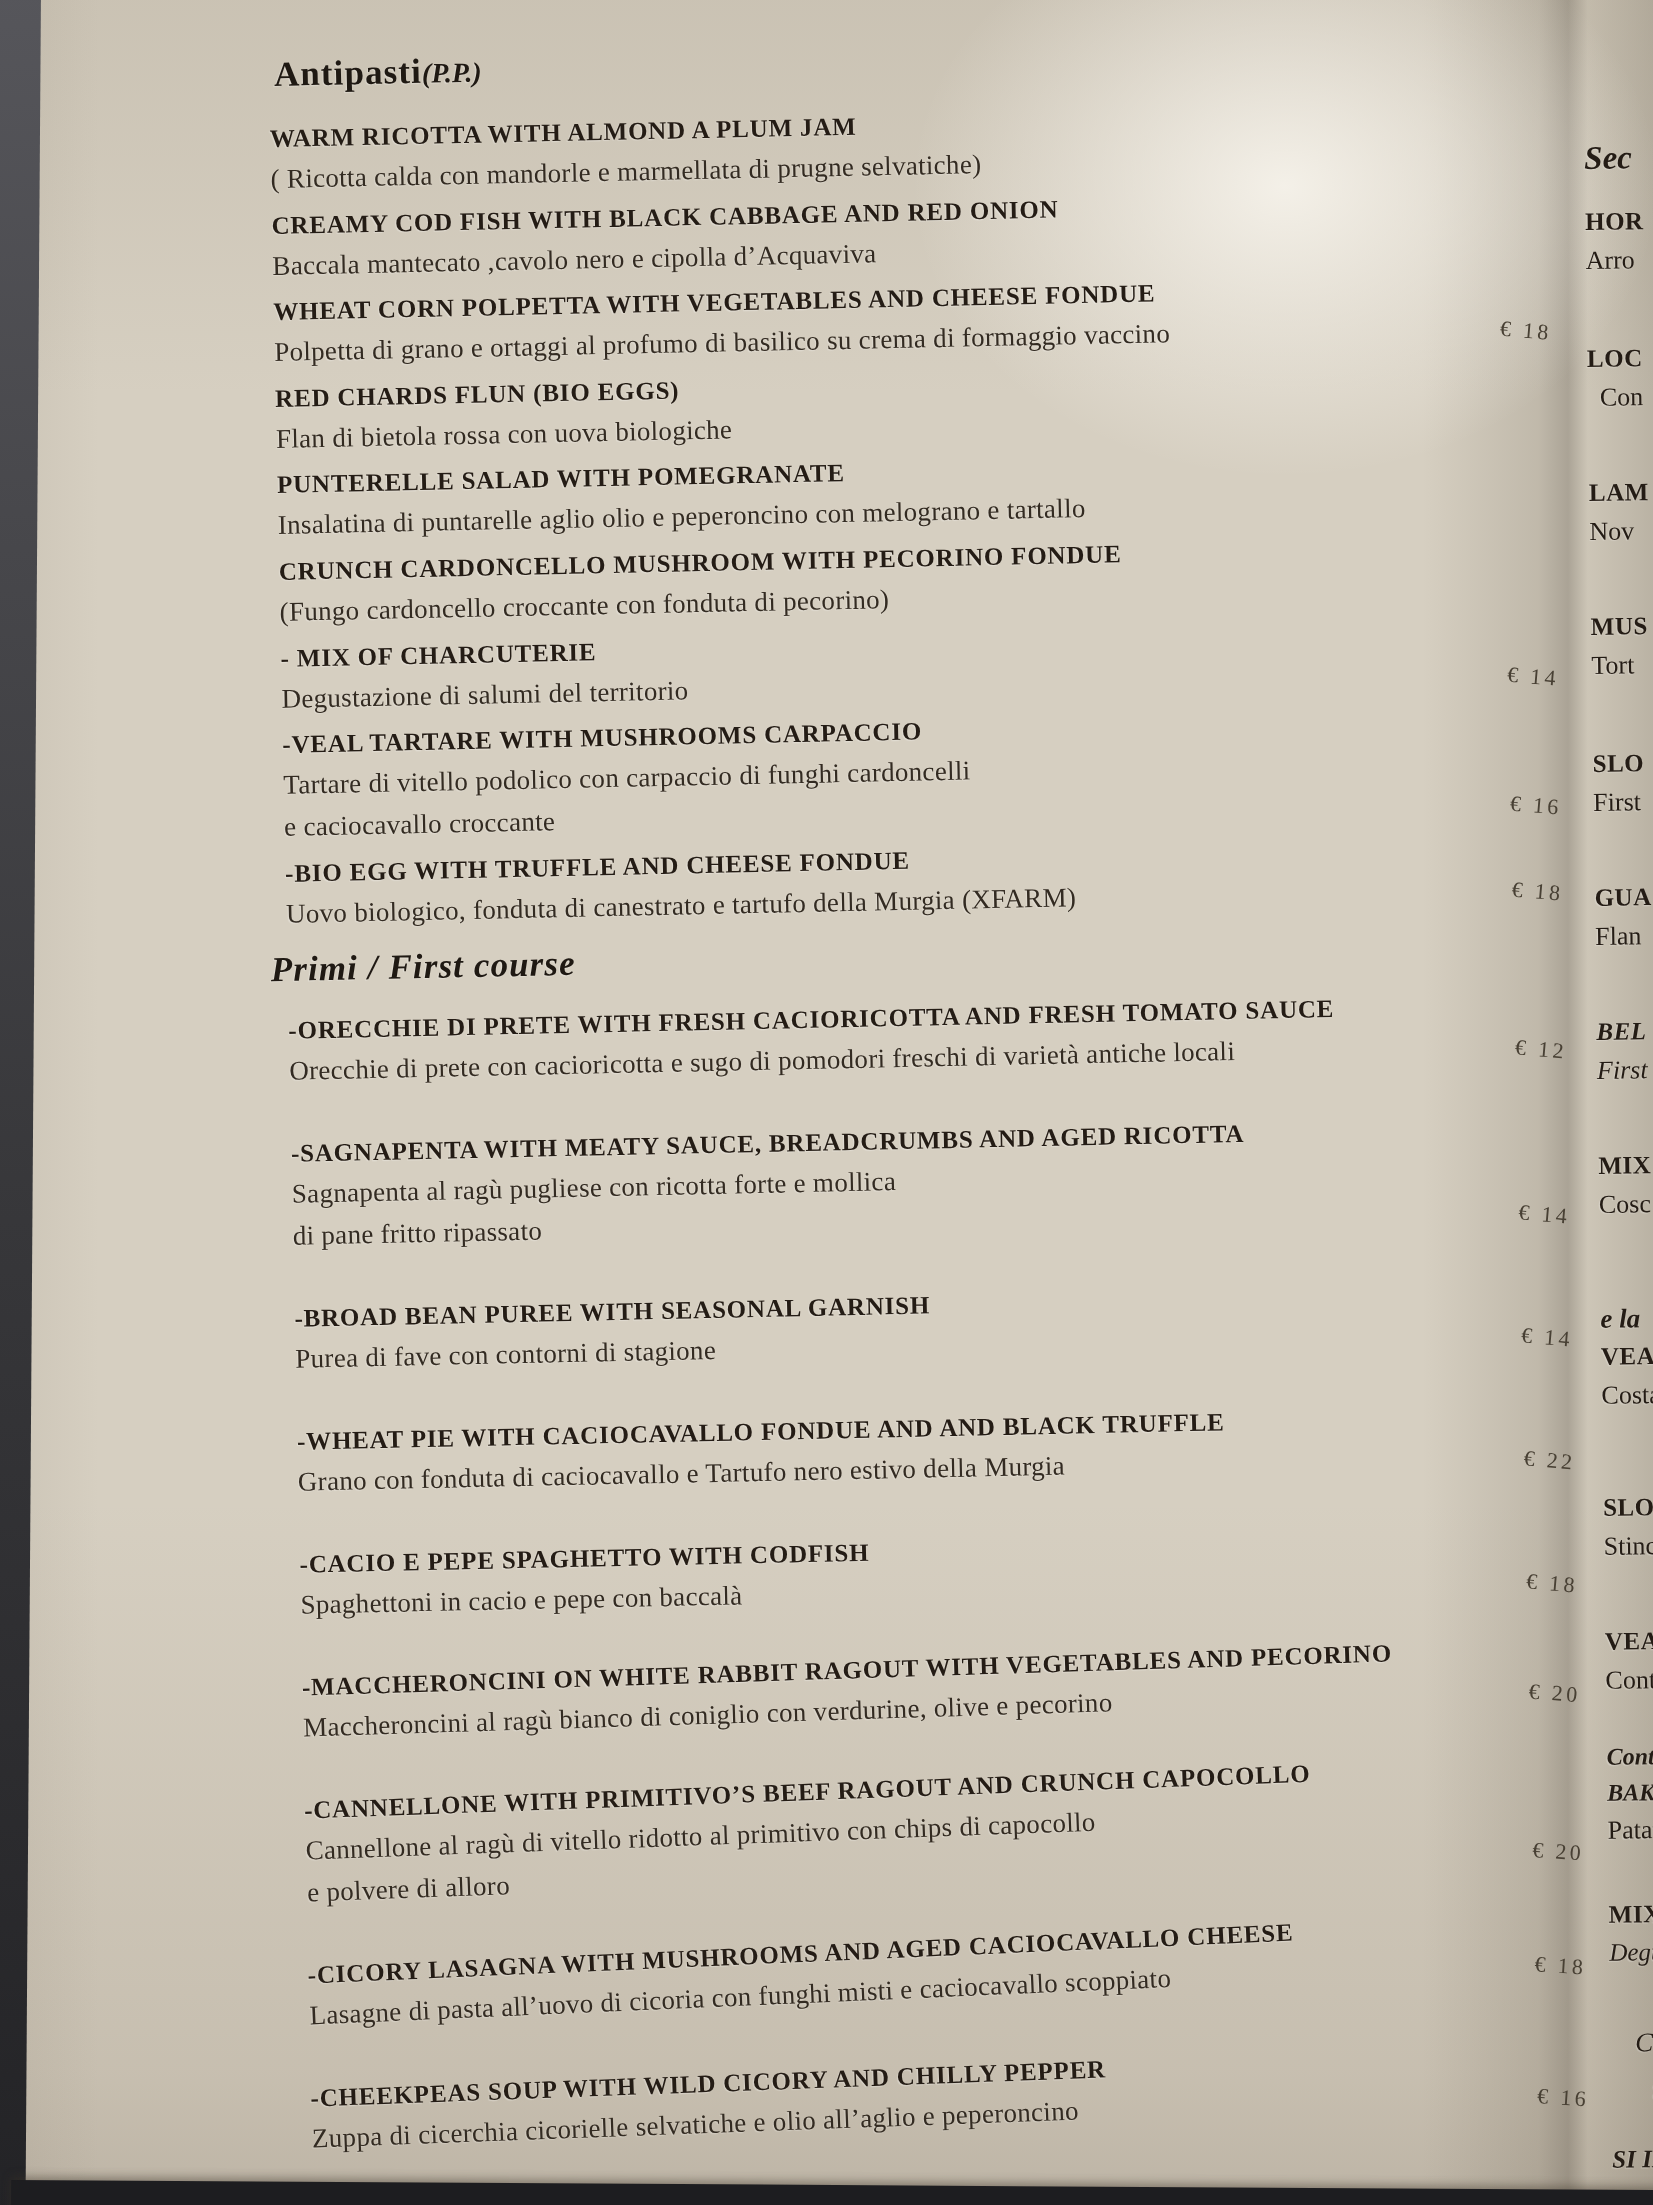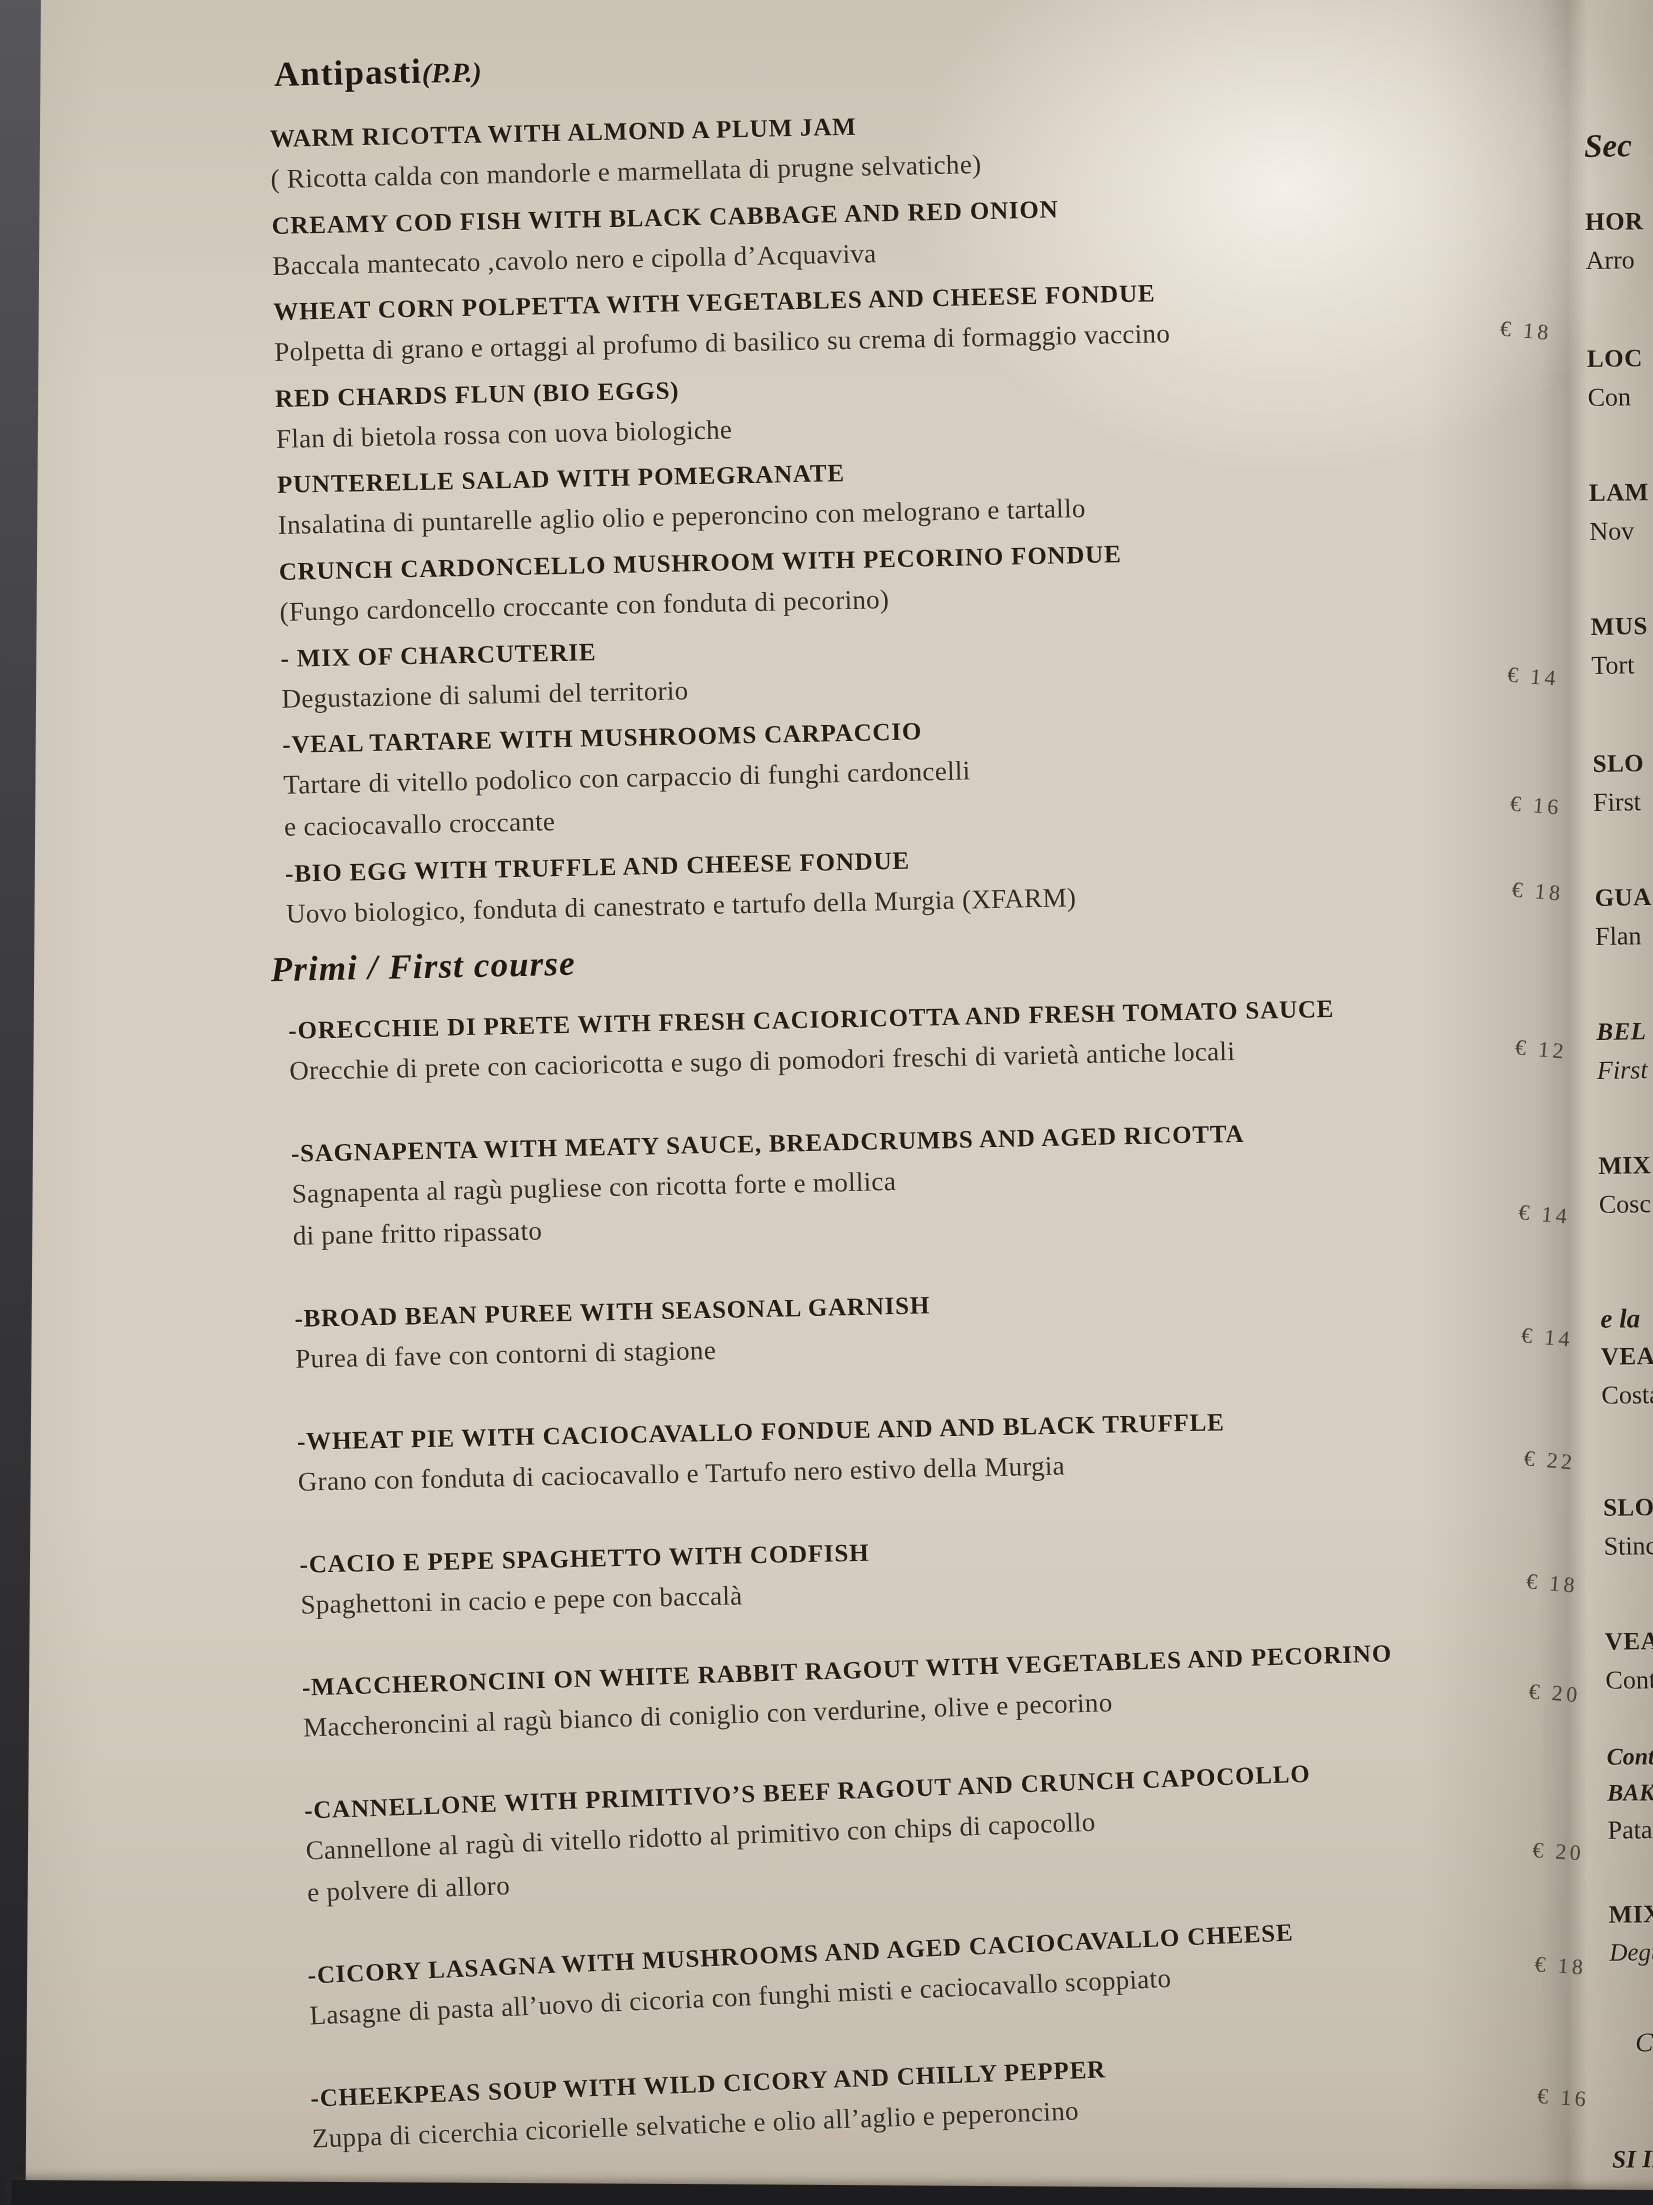--- a/index.html
+++ b/index.html
@@ -61,23 +61,23 @@
   .frag span { display:block; }
   .frag .hd  { font-weight:bold; font-style:italic; font-size:33px; line-height:40px; }
   .frag .hd2 { font-weight:bold; font-style:italic; font-size:27px; line-height:35px; }
   .frag .b   { font-weight:bold; font-size:25px; line-height:39px; letter-spacing:0.5px; }
   .frag .r   { font-size:26px; line-height:39px; }
   .frag .bi  { font-weight:bold; font-style:italic; font-size:24px; line-height:36px; }
   .frag .i   { font-style:italic; font-size:25px; line-height:38px; }
   .frag .i2  { font-style:italic; font-size:27px; line-height:38px; }
   .frag .bsm { font-weight:bold; font-size:24px; line-height:36px; }
   .frag .bi2 { font-weight:bold; font-style:italic; font-size:25px; line-height:38px; }
-  .frag:nth-child(1){ top:126px;text-align:center; }
+  .frag:nth-child(1){ top:138px;text-align:center; }
   .frag:nth-child(2){ top:202px; }
-  .frag:nth-child(3){ top:339px; }
+  .frag:nth-child(3){ top:339px;text-align:right; }
   .frag:nth-child(4){ top:473px; }
   .frag:nth-child(5){ top:607px; }
   .frag:nth-child(6){ top:744px; }
   .frag:nth-child(7){ top:878px; }
   .frag:nth-child(8){ top:1012px;font-style:italic; }
   .frag:nth-child(9){ top:1146px; }
   .frag:nth-child(10){ top:1302px; }
   .frag:nth-child(11){ top:1488px; }
   .frag:nth-child(12){ top:1622px; }
   .frag:nth-child(13){ top:1739px; }

